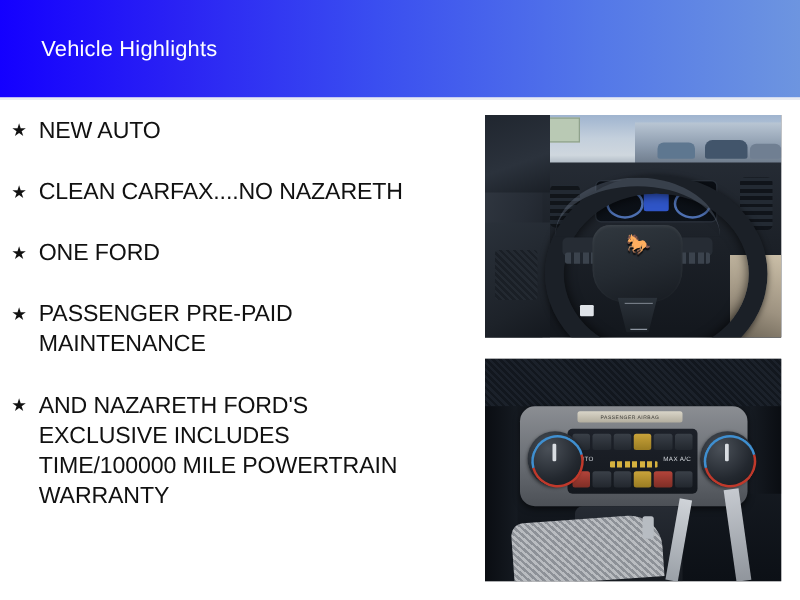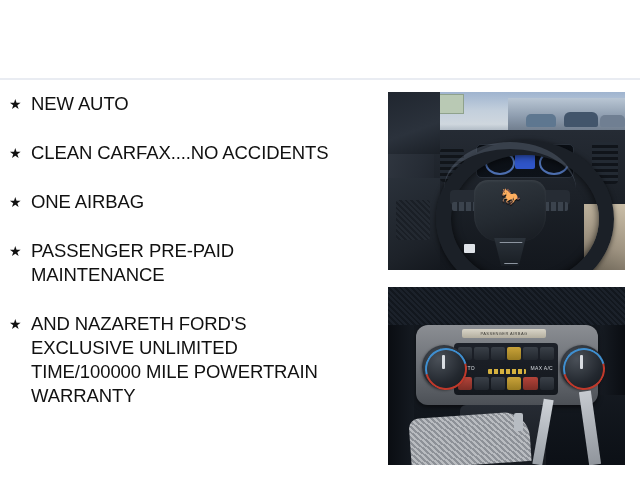--- a/index.html
+++ b/index.html
@@ -354,49 +354,52 @@
   .cc-right-dark {
     position: absolute; left: 212px; top: 38px; width: 25px; height: 70px;
     background: linear-gradient(270deg,#0a0d12 0%, #161b22 100%);
   }
 </style>
 </head>
 <body>
 
 <div id="page">
 
+  <div id="header">
+    <div id="header-title">Vehicle Highlights</div>
+  </div>
   <div id="header-divider"></div>
 
   <div id="highlights">
 
     <div class="hl-item">
       <span class="hl-star">★</span>
       <span class="hl-text">NEW AUTO</span>
     </div>
 
     <div class="hl-item">
       <span class="hl-star">★</span>
-      <span class="hl-text">CLEAN CARFAX....NO ACCIDENTS</span>
+      <span class="hl-text">CLEAN CARFAX....NO NAZARETH</span>
     </div>
 
     <div class="hl-item">
       <span class="hl-star">★</span>
-      <span class="hl-text">ONE AIRBAG</span>
+      <span class="hl-text">ONE FORD</span>
     </div>
 
     <div class="hl-item">
       <span class="hl-star">★</span>
       <span class="hl-text">PASSENGER PRE-PAID
 MAINTENANCE</span>
     </div>
 
     <div class="hl-item">
       <span class="hl-star">★</span>
       <span class="hl-text">AND NAZARETH FORD'S
-EXCLUSIVE UNLIMITED
+EXCLUSIVE INCLUDES
 TIME/100000 MILE POWERTRAIN
 WARRANTY</span>
     </div>
 
   </div>
 
   <div class="photo" id="photo-interior-steering">
     <div class="photo-inner">
       <div class="sw-sky"></div>
       <div class="sw-lot"></div>

